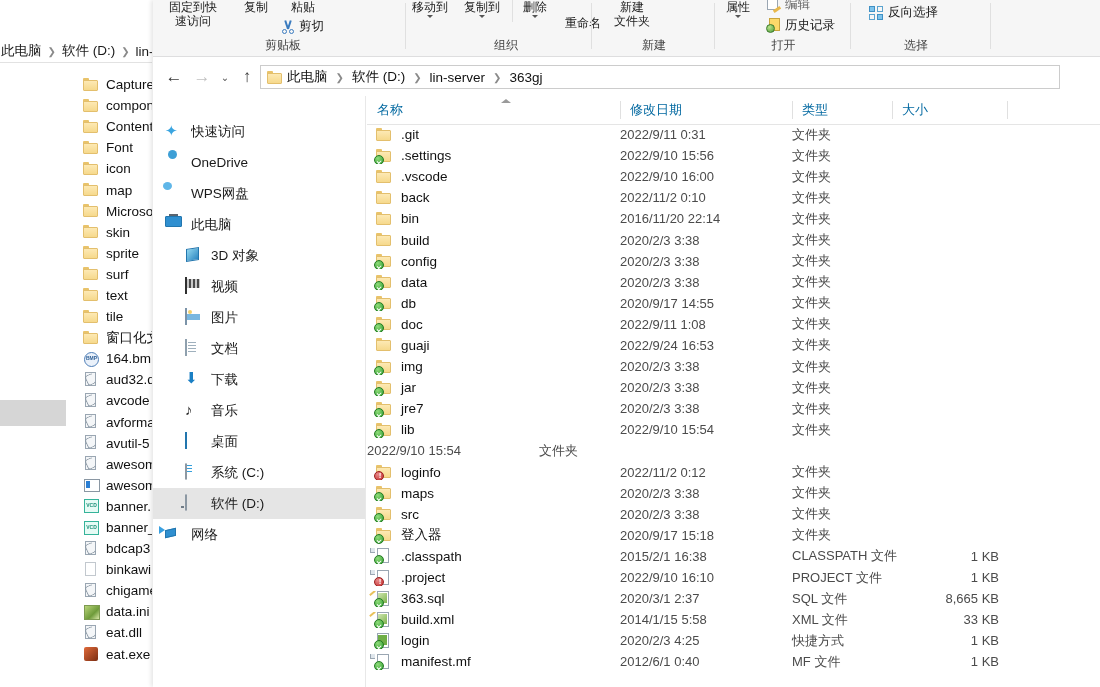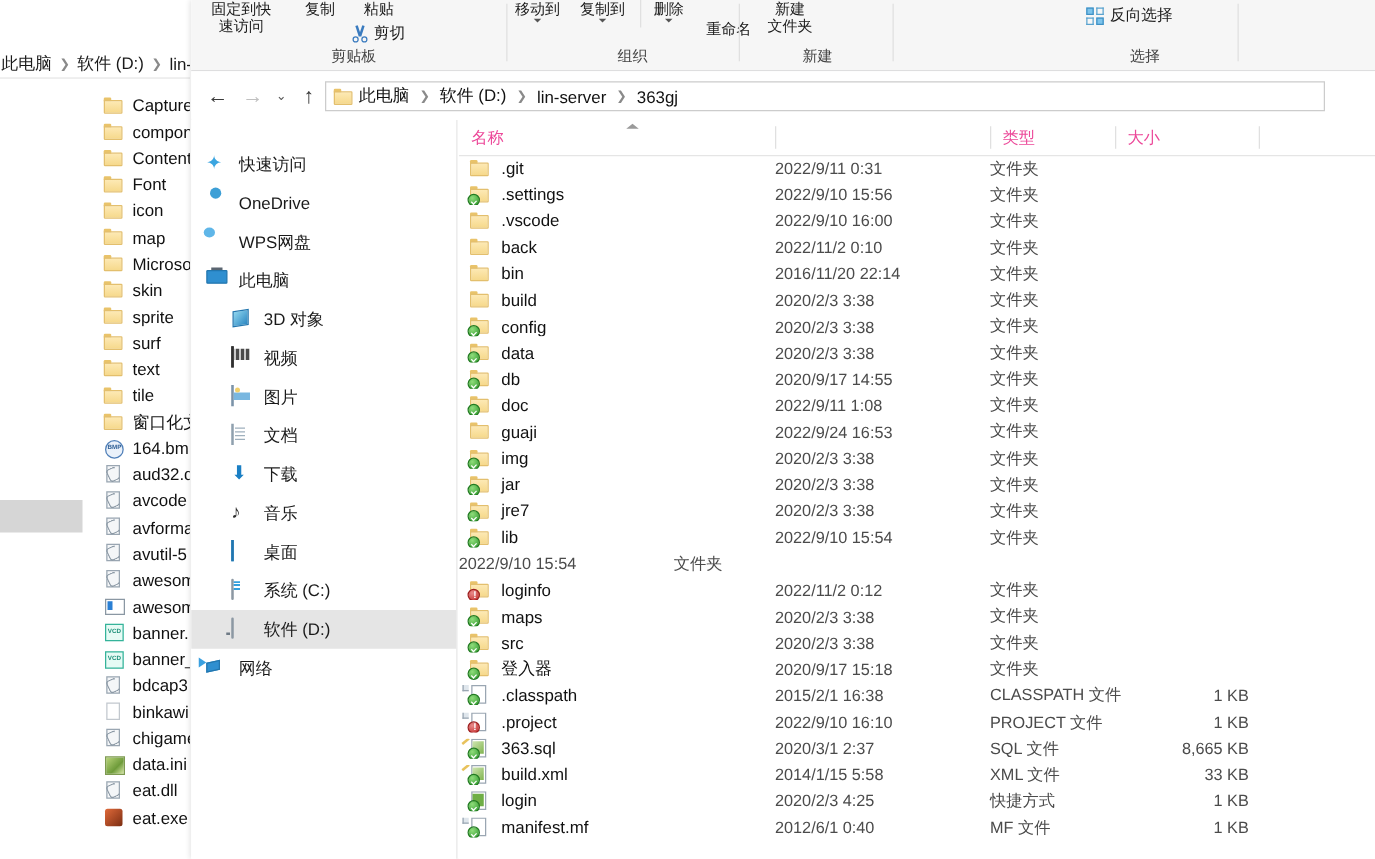--- a/index.html
+++ b/index.html
@@ -160,21 +160,21 @@
   .i-net{width:17px;height:13px;position:relative;}
   .i-net:before{content:"";position:absolute;left:0;top:3px;width:11px;height:8px;
      background:#2f8fd0;transform:skewY(-12deg);border:1px solid #2276ae;box-sizing:border-box;}
   .i-net:after{content:"";position:absolute;right:0;top:0;width:0;height:0;
      border-left:6px solid #3aa0e0;border-top:4px solid transparent;border-bottom:4px solid transparent;}
 
   
   #listpane{position:absolute;left:214px;top:96px;width:733px;height:591px;background:#fff;overflow:hidden;}
   #colhdr{position:absolute;left:0;top:0;width:733px;height:28px;background:#fff;
      border-bottom:1px solid #e5e5e5;}
-  .col{position:absolute;top:0;height:27px;line-height:27px;font-size:13px;color:#ec4899;
+  .col{position:absolute;top:0;height:27px;line-height:27px;font-size:13px;color:#0369a1;
        box-sizing:border-box;padding-left:10px;white-space:nowrap;}
   .colsep{position:absolute;top:5px;width:1px;height:18px;background:#e0e0e0;}
   #sortcaret{position:absolute;left:134px;top:3px;width:0;height:0;
      border-left:5px solid transparent;border-right:5px solid transparent;border-bottom:4px solid #9a9a9a;}
 
   #rows{position:absolute;left:0;top:28px;width:733px;height:563px;}
   .row{height:21.1px;display:flex;align-items:center;font-size:13.5px;color:#111;white-space:nowrap;}
   .cell-name{width:253px;display:flex;align-items:center;padding-left:9px;box-sizing:border-box;overflow:hidden;}
   .cell-name .ico{width:17px;height:16px;margin-right:8px;flex:0 0 17px;position:relative;}
   .cell-date{width:172px;color:#4b4b4b;font-size:13px;}
@@ -380,20 +380,42 @@
 
     <div class="rgroup" style="left:439px;width:124px;">
       <div class="bigbtn" style="left:10px;top:0;width:60px;">
         <span>新建</span>
         <span class="cap2">文件夹</span>
       </div>
       <div class="gname" style="left:0;width:124px;">新建</div>
       <div class="rsep" style="left:122px;"></div>
     </div>
 
+    <div class="rgroup" style="left:563px;width:135px;">
+      <div class="bigbtn" style="left:2px;top:0;width:40px;">
+        <span>属性</span>
+        <span class="dcar"></span>
+      </div>
+      <div class="smallbtn" style="left:50px;top:-4px;color:#666;">
+        <span class="ico-prop">
+            <span class="sh"></span>
+            <span class="pn"></span>
+          </span>
+        <span>编辑</span>
+      </div>
+      <div class="smallbtn" style="left:50px;top:17px;">
+        <span class="ico-hist">
+            <span class="sh"></span>
+            <span class="cl"></span>
+          </span>
+        <span>历史记录</span>
+      </div>
+      <div class="gname" style="left:0;width:135px;">打开</div>
+      <div class="rsep" style="left:134px;"></div>
+    </div>
 
     <div class="rgroup" style="left:698px;width:140px;">
       <div class="smallbtn" style="left:18px;top:4px;">
         <span class="ico-invsel">
             <s class="a"></s>
             <s class="b"></s>
             <s class="c"></s>
             <s class="d"></s>
           </span>
         <span>反向选择</span>
@@ -476,20 +498,21 @@
       <div class="np-item lvl0">
         <span class="ico"><span class="i-net"></span></span>
         <span class="lbl">网络</span>
       </div>
     </div>
 
   <div id="listpane">
     <div id="colhdr">
       <div class="col" style="left:0;width:253px;">名称</div>
       <div class="colsep" style="left:253px;"></div>
+      <div class="col" style="left:253px;width:172px;">修改日期</div>
       <div class="colsep" style="left:425px;"></div>
       <div class="col" style="left:425px;width:100px;">类型</div>
       <div class="colsep" style="left:525px;"></div>
       <div class="col" style="left:525px;width:115px;">大小</div>
       <div class="colsep" style="left:640px;"></div>
       <div id="sortcaret"></div>
     </div>
     <div id="rows">
         <div class="row">
           <span class="cell-name">

